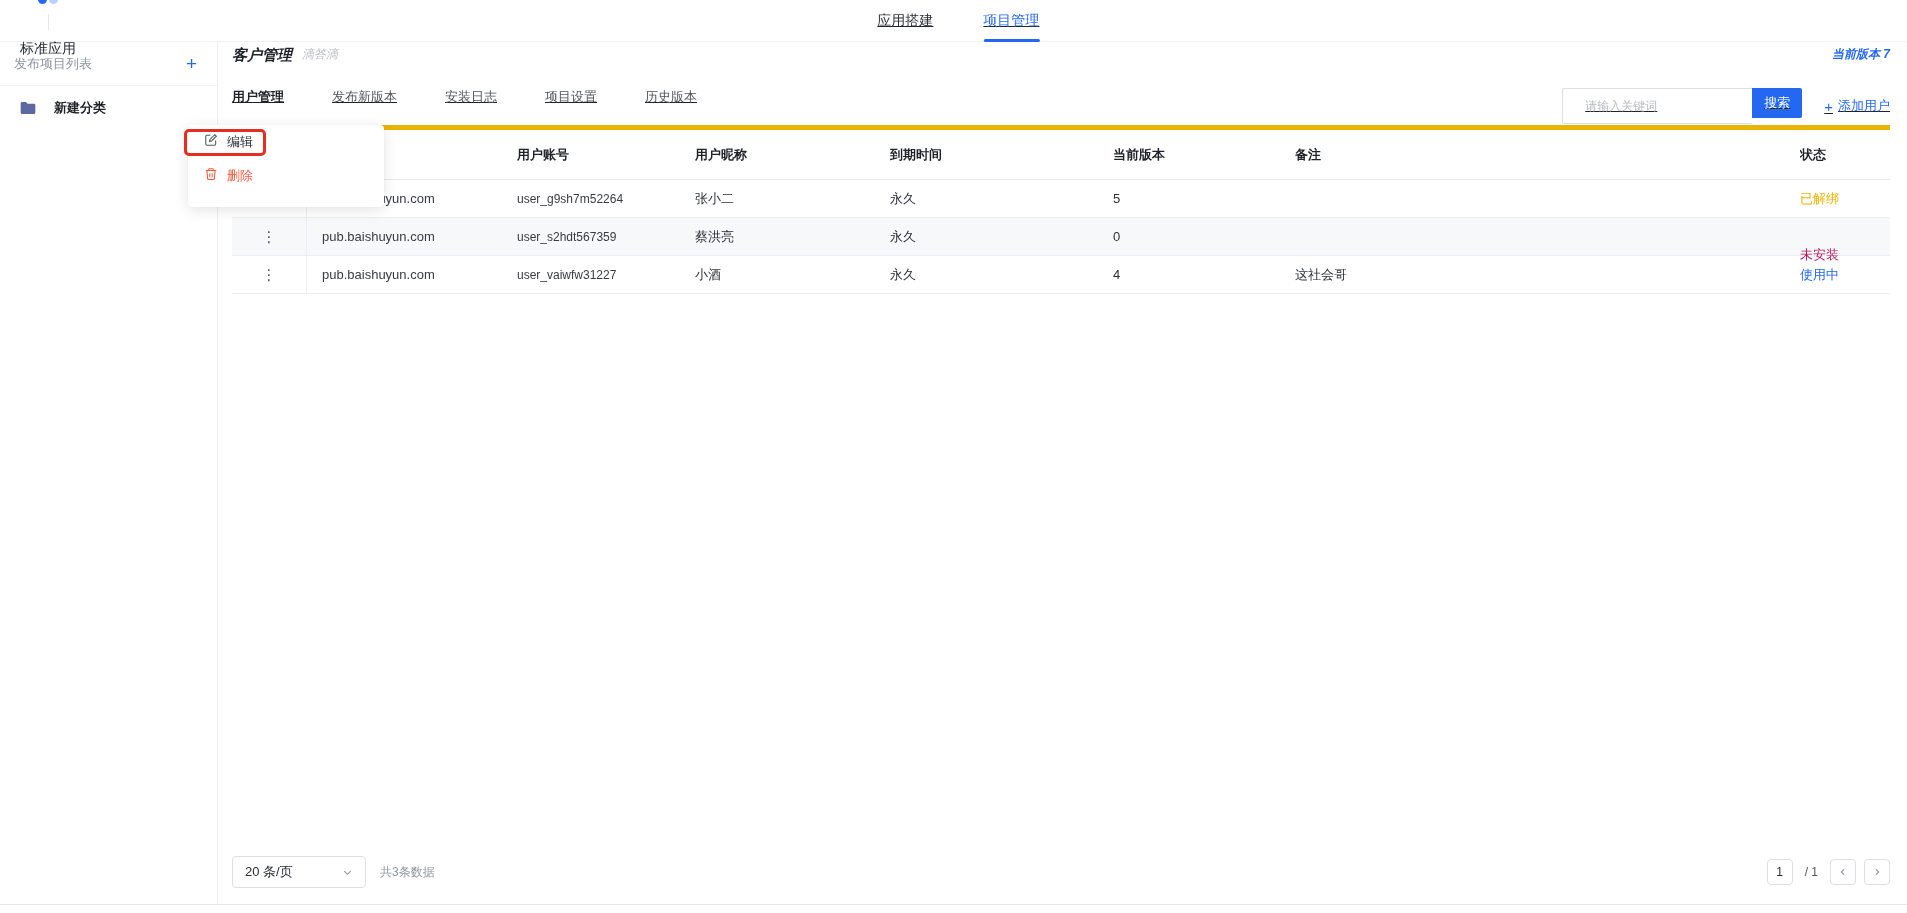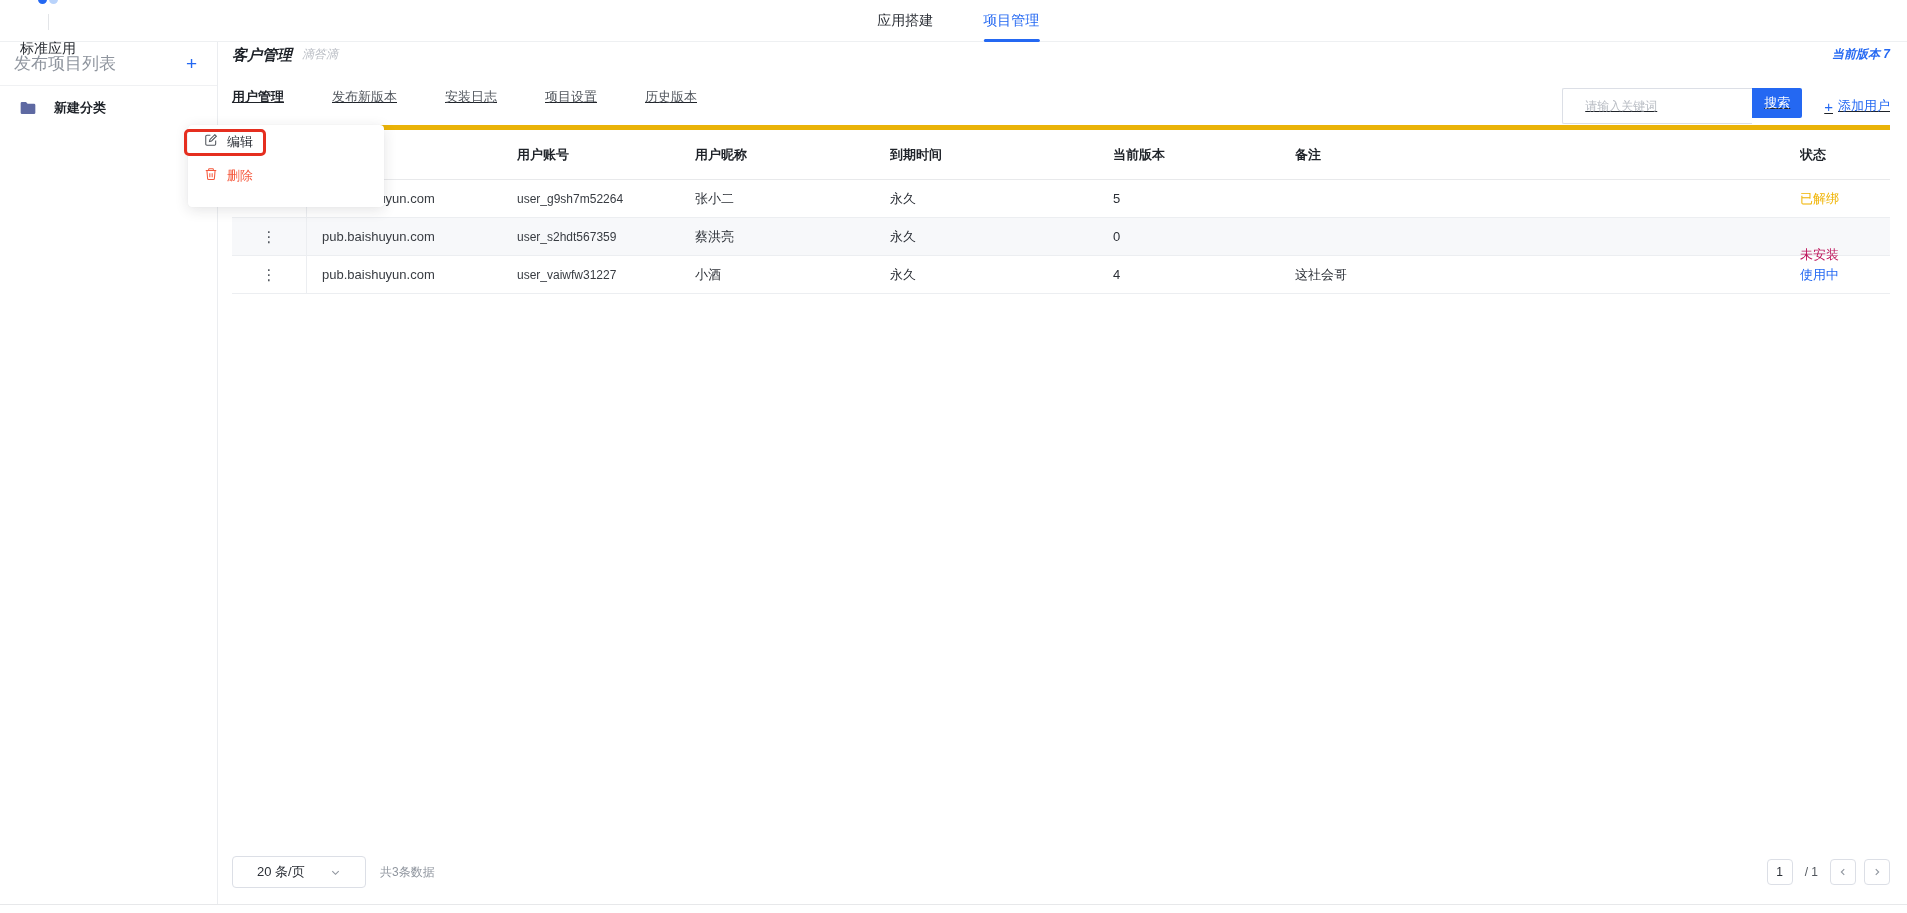--- a/index.html
+++ b/index.html
@@ -12,21 +12,21 @@
   .topbar-left { display:flex; align-items:center; gap:10px;flex-direction:column; }
   .logo { display:grid; grid-template-columns:9px 9px; grid-template-rows:9px 9px; gap:2px; }
   .logo i { border-radius:50%; display:block; }
   .logo i:nth-child(1){ background:#35c3dc; }
   .logo i:nth-child(2){ background:#2468f2; }
   .logo i:nth-child(3){ background:#2468f2; }
   .logo i:nth-child(4){ background:#b9d3fb; }
   .logo-sep { width:1px; height:16px; background:#e3e5e8; }
   .app-title { font-size:14px; color:#1f2329; }
   .topbar-center { position:absolute; left:50%; top:0; transform:translateX(-47%);
-                   height:38px; display:flex; gap:50px; }
+                   height:38px; display:flex; gap:50px;text-decoration:underline; }
   .nav-tab { height:42px; display:flex; align-items:center; font-size:14px; color:#2b2f36;
              cursor:pointer; position:relative; }
   .nav-tab.active { color:#2468f2; }
   .nav-tab.active::after { content:""; position:absolute; left:0; right:0; bottom:0; height:3px;
                            background:#2468f2; border-radius:2px; }
   .topbar-right { margin-left:auto; display:flex; align-items:center; gap:18px; }
   .top-search { width:178px; height:26px; border:1px solid #dfe2e6; border-radius:14px;
                 display:flex; align-items:center; padding:0 10px 0 12px; }
   .top-search input { border:none; outline:none; flex:1; font-size:12px; color:#51565d;
                       font-family:inherit; background:transparent; min-width:0; }
@@ -35,21 +35,21 @@
   .badge-dot { position:absolute; top:-3px; right:-2px; width:8px; height:8px;
                background:#f5593d; border-radius:50%; }
   .avatar { width:28px; height:28px; border-radius:50%; cursor:pointer;
             background:linear-gradient(180deg,#f6a21a 0%,#ef8a10 48%,#24160a 52%,#24160a 70%,#e07a0e 74%,#c96a0c 100%); }
 
   
   .layout { display:flex; height:863px; border-bottom:1px solid #e7e8ea; }
   .sidebar { width:218px; border-right:1px solid #ebedf0; background:#fff; }
   .sidebar-head { height:44px; display:flex; align-items:center; justify-content:space-between;
                   padding:0 20px 0 14px; border-bottom:1px solid #f0f1f3; }
-  .sidebar-title { font-size:17px; color:#8f959e; }
+  .sidebar-title { font-size:13px; color:#8f959e; }
   .plus-icon { color:#2468f2; font-size:19px; font-weight:400; cursor:pointer; line-height:1; }
   .sidebar-item { height:40px; display:flex; align-items:center; gap:18px; padding:0 14px 0 20px;
                   cursor:pointer; margin-top:2px; }
   .sidebar-item-label { font-size:13px; font-weight:600; color:#1f2329; }
 
   
   .main { flex:1; position:relative; padding:0 17px 0 14px; }
   .title-row { height:46px; display:flex; align-items:flex-start; padding-top:4px;font-style:italic; }
   .page-title { font-size:15px; font-weight:700; }
   .page-subtitle { font-size:12px; color:#b9bdc4; margin-left:10px; }
@@ -92,21 +92,21 @@
   .menu-item.edit { color:#2b2f36; }
   .menu-item.delete { color:#f5593d; margin-top:4px; }
   .annotation-box { position:absolute; left:-4px; top:4px; width:82px; height:27px;
                     border:3px solid #e52e1f; border-radius:5px; pointer-events:none; }
 
   
   .pagination { position:absolute; left:14px; right:17px; bottom:16px; display:flex;
                 align-items:center; }
   .page-size { width:134px; height:32px; border:1px solid #dcdfe6; border-radius:4px;
                display:flex; align-items:center; justify-content:space-between;
-               padding:0 24px; font-size:13px; color:#2b2f36; cursor:pointer; background:#fff; }
+               padding:0 12px; font-size:13px; color:#2b2f36; cursor:pointer; background:#fff; }
   .total-text { font-size:12px; color:#8f959e; margin-left:14px; }
   .pager { margin-left:auto; display:flex; align-items:center; gap:8px; }
   .page-box { min-width:26px; height:26px; border:1px solid #dcdfe6; border-radius:4px;
               display:flex; align-items:center; justify-content:center; font-size:12px;
               color:#2b2f36; background:#fff; }
   .page-count { font-size:12px; color:#51565d; margin:0 4px; }
   .pager-btn { width:26px; height:26px; border:1px solid #dcdfe6; border-radius:4px;
                display:flex; align-items:center; justify-content:center; cursor:pointer;
                background:#fff; color:#8f959e; }
 </style>

